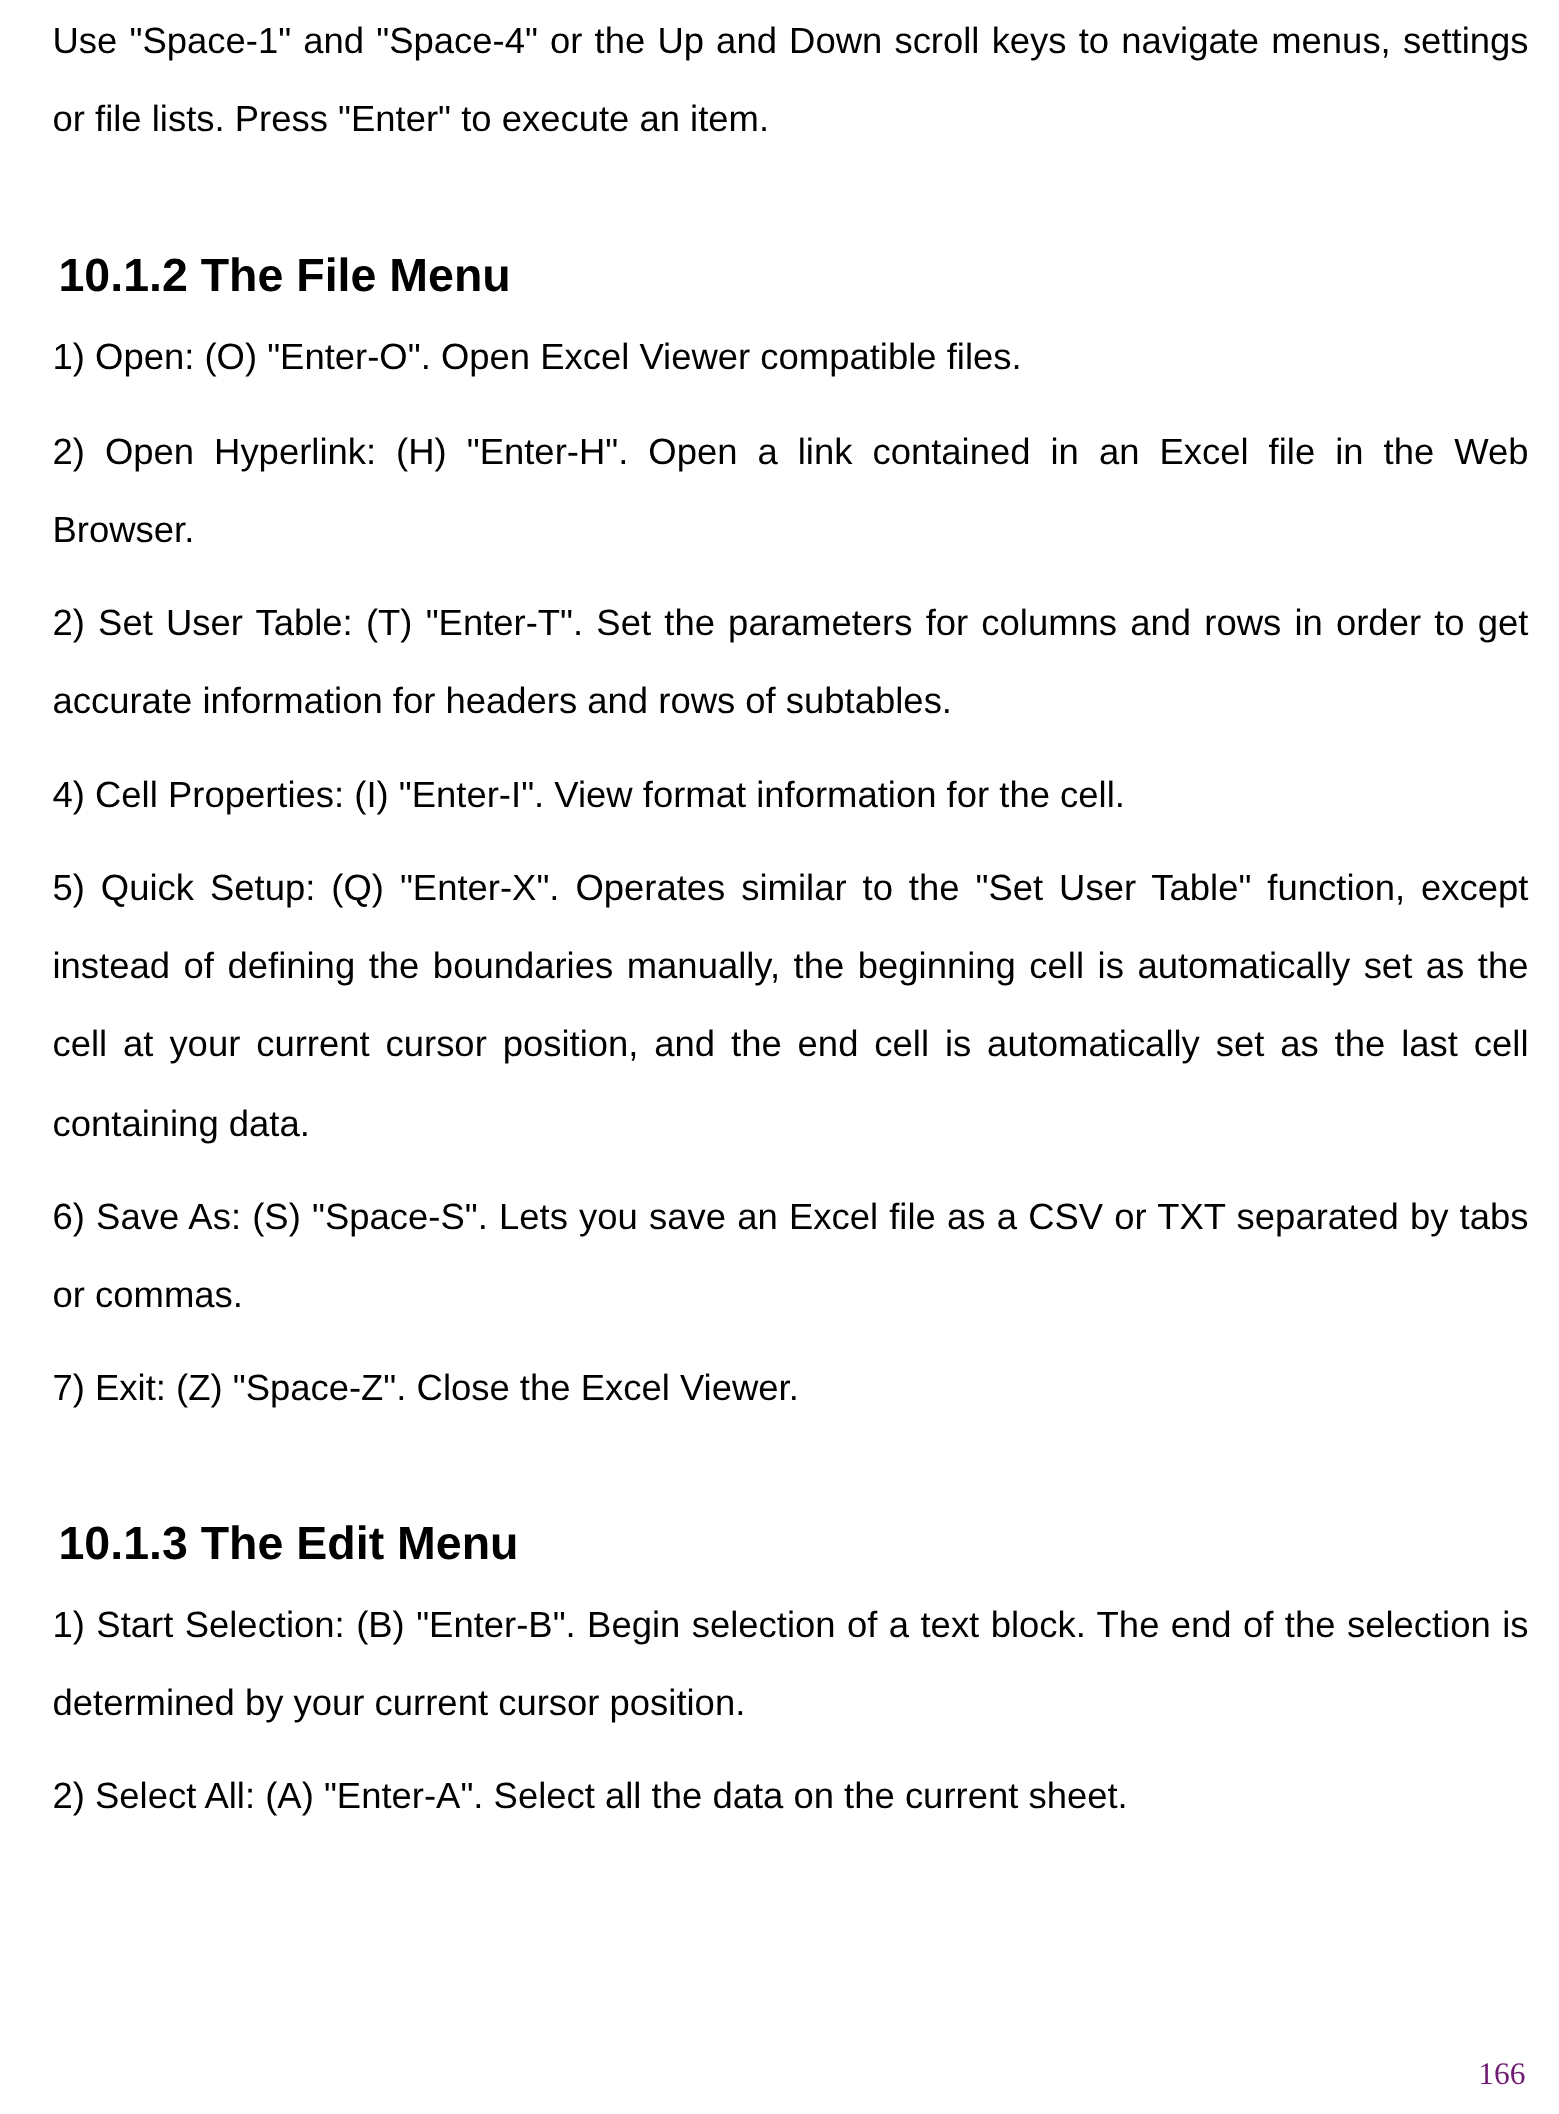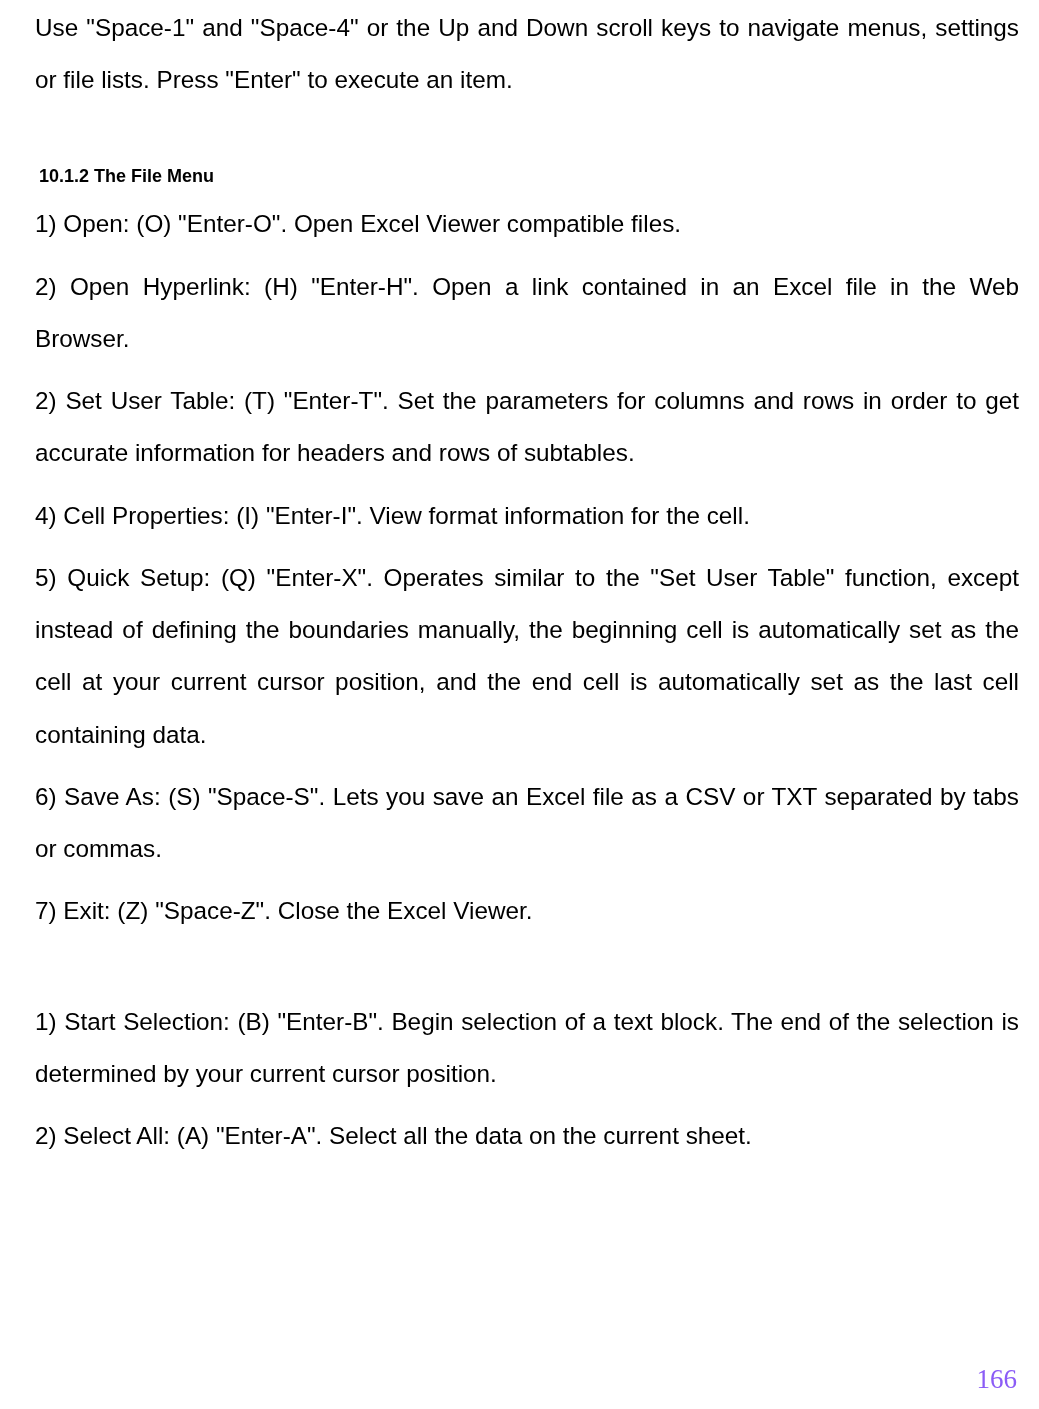--- a/index.html
+++ b/index.html
@@ -20,59 +20,60 @@
       padding: 0 20px 0 35px;
     }
     .intro-para {
       font-size: 24.3px;
       line-height: 2.15;
       text-align: justify;
       margin-bottom: 60px;
       margin-top: 2px;
     }
     .section-heading {
-      font-size: 18px;
+      font-size: 31px;
       font-weight: bold;
       margin-bottom: 11px;
       margin-left: 4px;
     }
     .body-para {
       font-size: 24.3px;
       line-height: 2.15;
       text-align: justify;
       margin-bottom: 10px;
     }
     .body-para.last-in-section {
       margin-bottom: 58px;
     }
     .page-number {
       position: absolute;
       bottom: 14px;
       right: 22px;
       font-family: "Times New Roman", Times, serif;
-      font-size: 27px;
-      color: #8b5cf6;
+      font-size: 21px;
+      color: #701a75;
     }
   </style>
 </head>
 <body>
 
 <div class="page">
 
   <p class="intro-para">Use "Space-1" and "Space-4" or the Up and Down scroll keys to navigate menus, settings or file lists. Press "Enter" to execute an item.</p>
 
   <h2 class="section-heading">10.1.2 The File Menu</h2>
 
   <p class="body-para">1) Open: (O) "Enter-O". Open Excel Viewer compatible files.</p>
   <p class="body-para">2) Open Hyperlink: (H) "Enter-H". Open a link contained in an Excel file in the Web Browser.</p>
   <p class="body-para">2) Set User Table: (T) "Enter-T". Set the parameters for columns and rows in order to get accurate information for headers and rows of subtables.</p>
   <p class="body-para">4) Cell Properties: (I) "Enter-I". View format information for the cell.</p>
   <p class="body-para">5) Quick Setup: (Q) "Enter-X". Operates similar to the "Set User Table" function, except instead of defining the boundaries manually, the beginning cell is automatically set as the cell at your current cursor position, and the end cell is automatically set as the last cell containing data.</p>
   <p class="body-para">6) Save As: (S) "Space-S". Lets you save an Excel file as a CSV or TXT separated by tabs or commas.</p>
   <p class="body-para last-in-section">7) Exit: (Z) "Space-Z". Close the Excel Viewer.</p>
 
+  <h2 class="section-heading">10.1.3 The Edit Menu</h2>
 
   <p class="body-para">1) Start Selection: (B) "Enter-B". Begin selection of a text block. The end of the selection is determined by your current cursor position.</p>
   <p class="body-para">2) Select All: (A) "Enter-A". Select all the data on the current sheet.</p>
 
 </div>
 
 <div class="page-number">166</div>
 
 </body></html>

